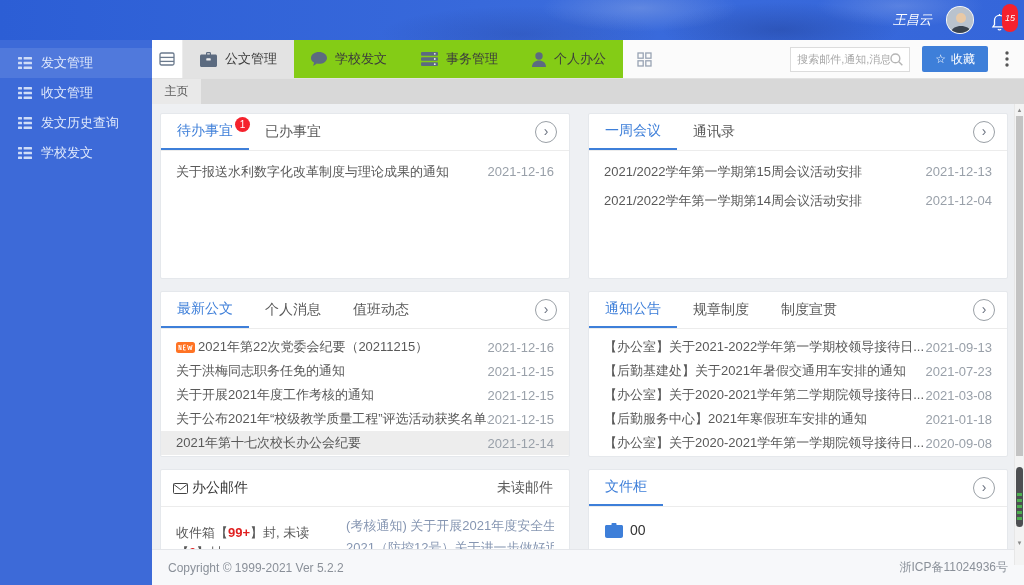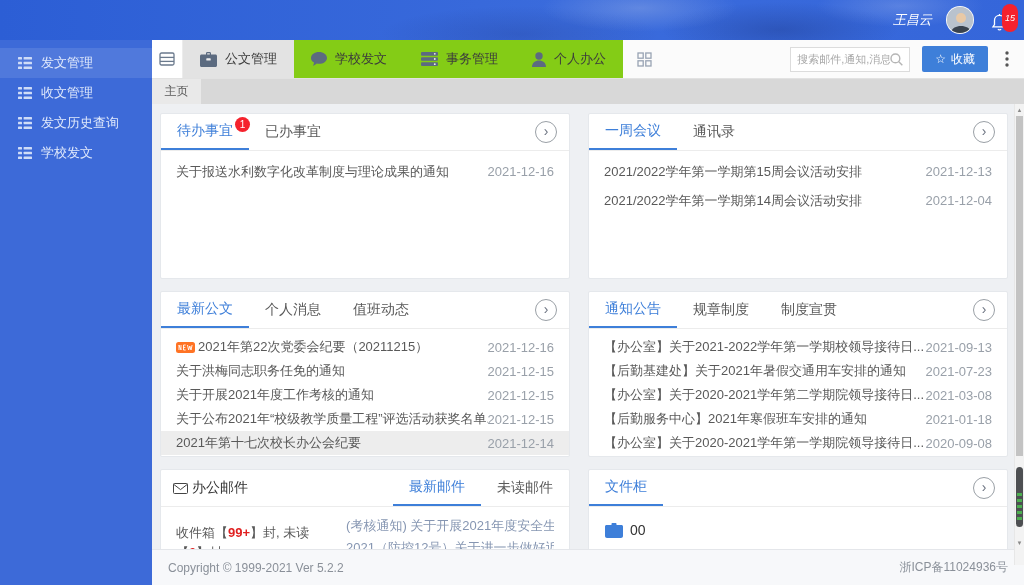--- a/index.html
+++ b/index.html
@@ -377,23 +377,20 @@
     <div class="card">
       <div class="mail-header">
         <div class="mail-title">
           <svg width="15" height="11" viewBox="0 0 15 11">
               <rect x="0.5" y="0.5" width="14" height="10" rx="1" fill="none" stroke="#444" stroke-width="1"></rect>
               <path d="M0.5 1.2l7 5.4 7-5.4" fill="none" stroke="#444" stroke-width="1"></path>
             </svg>
           <span>办公邮件</span>
         </div>
         <div class="mail-tabs">
-          <div class="ctab active">
-              <span>最新邮件</span>
-            </div>
           <div class="ctab">
               <span>未读邮件</span>
             </div>
         </div>
       </div>
       <div class="mail-body">
         <div class="mail-stats">
           <span>收件箱【</span><span class="rednum">99+</span><span>】封, 未读【</span><span class="rednum">0</span><span>】封</span>
           <br>
           

